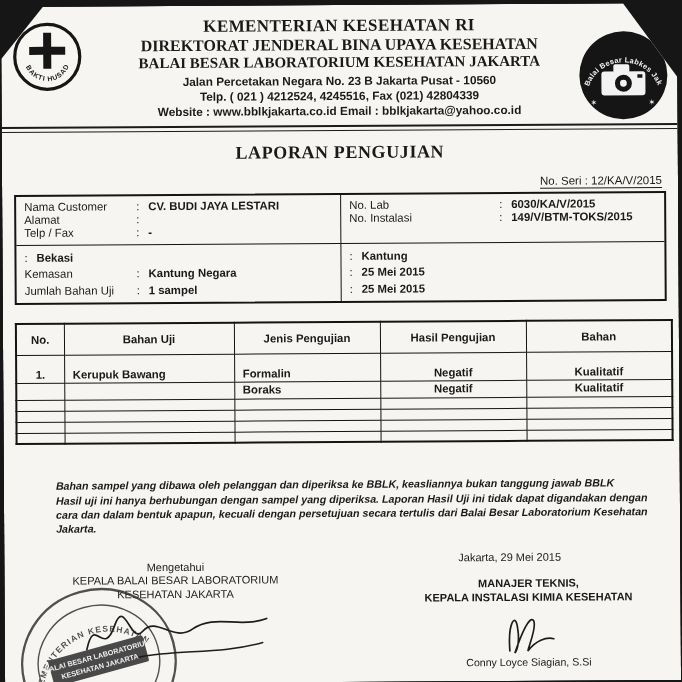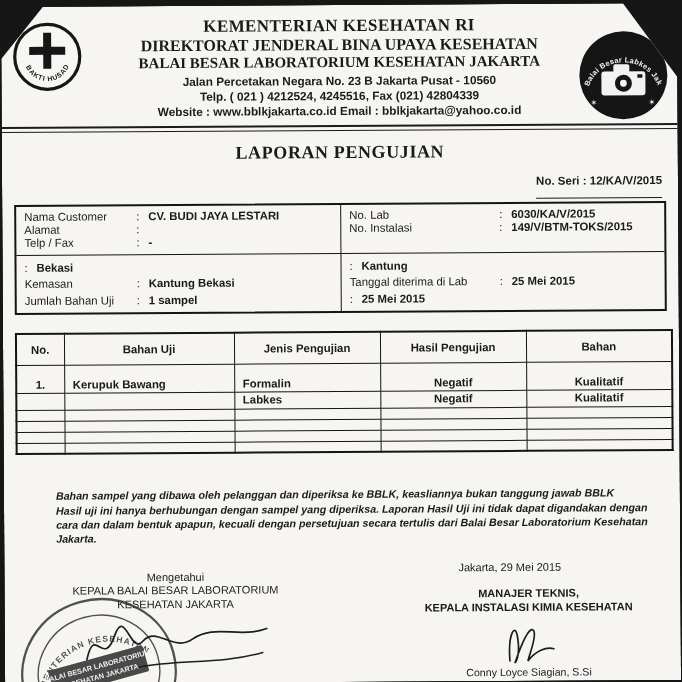--- a/index.html
+++ b/index.html
@@ -23,21 +23,21 @@
   .h1 { font-size:17px; letter-spacing:.4px; }
   .h2 { font-size:16px; }
   .h3 { font-size:15px; }
   .addr, .tel, .web { font-size:11.8px; font-weight:bold; line-height:15px; }
   .addr { margin-top:3px; }
   .logo-left  { position:absolute; left:10px;  top:14px; }
   .logo-right { position:absolute; right:6px; top:24px; }
   .rule-double { margin-top:6px; height:6px; border-top:2.5px solid #1b1b1b; border-bottom:1.5px solid #1b1b1b; }
   .title { text-align:center; font-family:"Liberation Serif", serif; font-weight:bold; font-size:18px; letter-spacing:.6px; margin-top:11px; }
   .serial-row { text-align:right; padding-right:16px; margin-top:9px; }
-  .serial { display:inline-block; font-weight:bold; font-size:11.5px; border-bottom:1.6px solid #1b1b1b; padding-bottom:11px; }
+  .serial { display:inline-block; font-weight:normal; font-size:11.5px; border-bottom:1.6px solid #1b1b1b; padding-bottom:1px; }
   
   .info-table { margin:3px 12px 0 12px; border:2px solid #141414; display:grid; grid-template-columns:1fr 1fr; font-size:11.4px; }
   .icell { padding:4px 8px; }
   .icell.rt { border-left:1.6px solid #141414; }
   .icell.bt { border-top:1.6px solid #141414; }
   .irow { display:flex; line-height:13.2px; }
   .irow.tall { line-height:16.6px; }
   .ilabel { flex:0 0 112px; }
   .rt .ilabel { flex-basis:150px; }
   .icolon { flex:0 0 12px; }
@@ -149,35 +149,34 @@
       </div>
     </div>
     <div class="icell bt">
       <div class="irow tall">
         <span class="icolon">:</span>
         <span class="ival">Bekasi</span>
       </div>
       <div class="irow tall">
         <span class="ilabel">Kemasan</span>
         <span class="icolon">:</span>
-        <span class="ival">Kantung Bekasi</span>
+        <span class="ival">Kantung Negara</span>
       </div>
       <div class="irow tall">
         <span class="ilabel">Jumlah Bahan Uji</span>
         <span class="icolon">:</span>
         <span class="ival">1 sampel</span>
       </div>
     </div>
     <div class="icell rt bt">
       <div class="irow tall">
         <span class="icolon">:</span>
         <span class="ival">Kantung</span>
       </div>
       <div class="irow tall">
-        <span class="ilabel">Tanggal diterima di Lab</span>
         <span class="icolon">:</span>
         <span class="ival">25 Mei  2015</span>
       </div>
       <div class="irow tall">
         <span class="icolon">:</span>
         <span class="ival">25 Mei  2015</span>
       </div>
     </div>
   </div>
 
@@ -202,21 +201,21 @@
       <tr class="r1">
         <td class="c">1.</td>
         <td class="l">Kerupuk Bawang</td>
         <td class="l">Formalin</td>
         <td class="c">Negatif</td>
         <td class="c">Kualitatif</td>
       </tr>
       <tr class="r2">
         <td class="c"></td>
         <td class="l"></td>
-        <td class="l">Labkes</td>
+        <td class="l">Boraks</td>
         <td class="c">Negatif</td>
         <td class="c">Kualitatif</td>
       </tr>
       <tr class="empty">
           <td></td>
           <td></td>
           <td></td>
           <td></td>
           <td></td>
         </tr>

